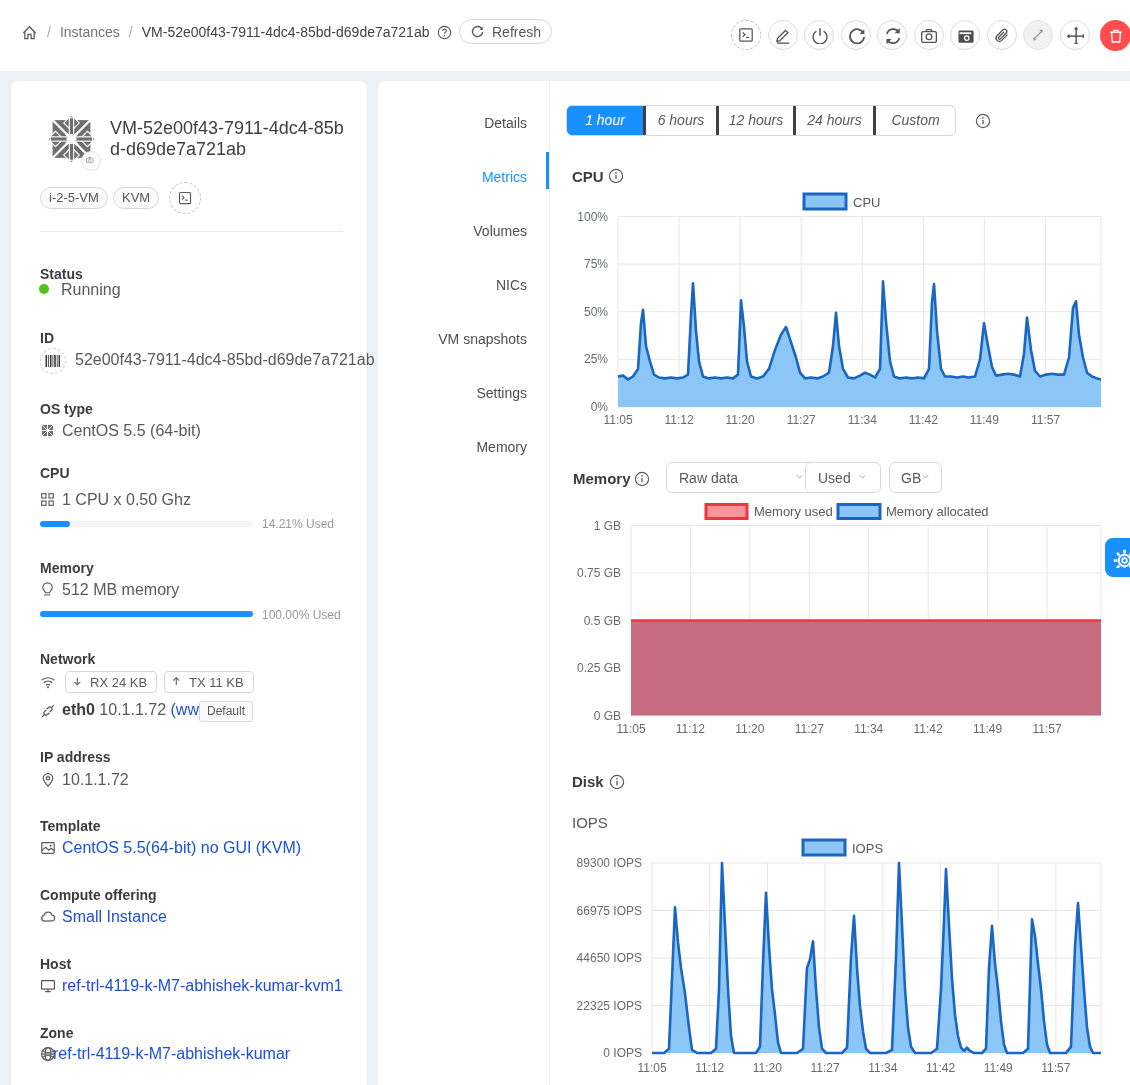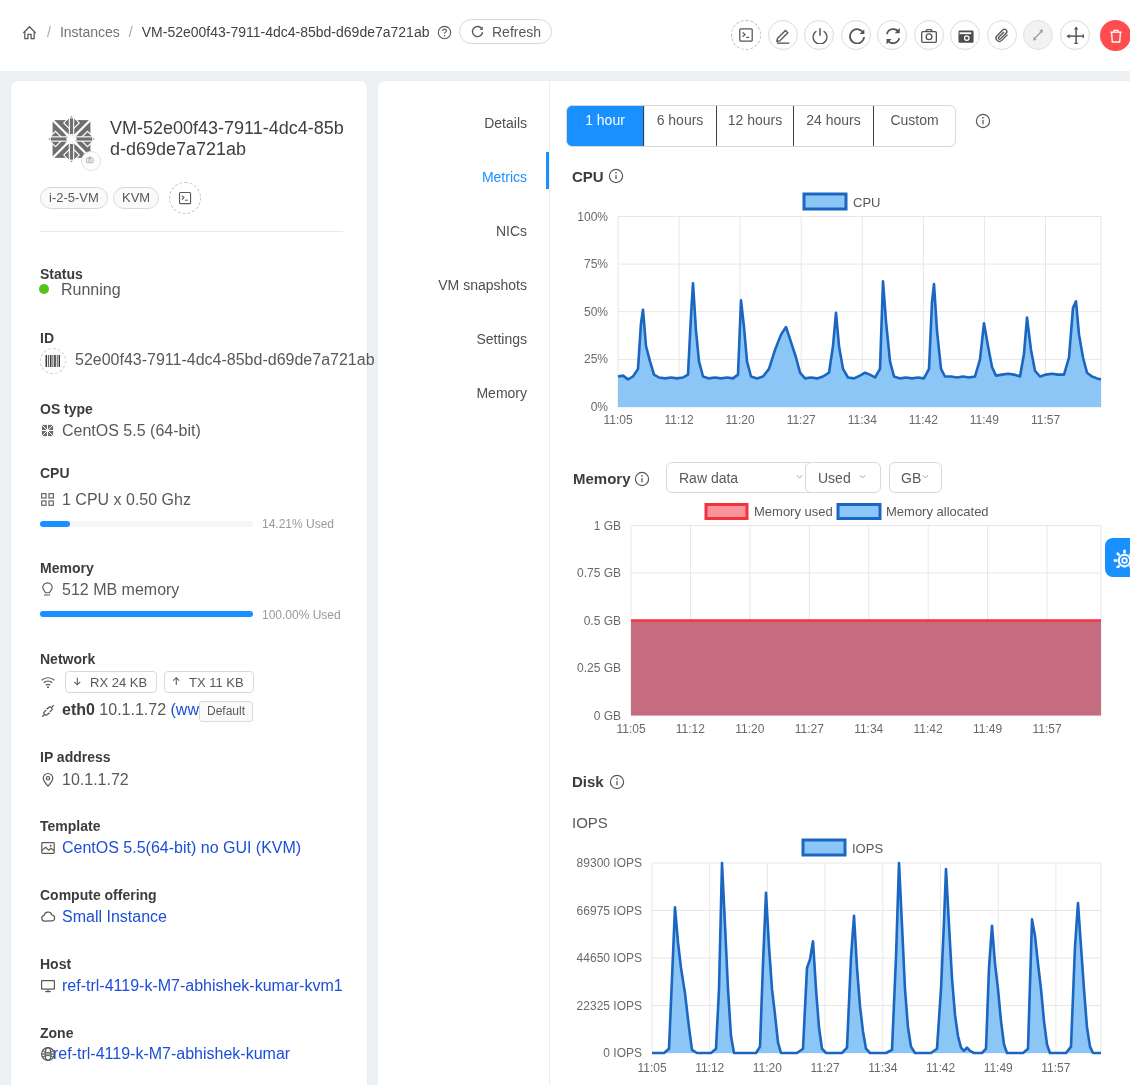--- a/index.html
+++ b/index.html
@@ -46,23 +46,23 @@
   display:flex; align-items:center; gap:5px; font-size:13px; color:#595959; }
 .dtag { height:21px; line-height:19px; border:1px solid #d9d9d9; background:#fafafa; border-radius:3px;
   padding:0 7px; font-size:12px; color:#595959; }
 
 #menu { position:absolute; left:0; top:15px; width:171px; list-style:none; }
 #menu li { height:54px; line-height:54px; text-align:right; padding-right:22px; font-size:14px; color:#4e4e4e; }
 #menu li.act { color:#1890ff; }
 #mline { position:absolute; left:171px; top:0; bottom:0; width:1px; background:#ededed; }
 #mind { position:absolute; left:168px; top:71px; width:3px; height:37px; background:#1890ff; }
 
-#tabs { position:absolute; left:188px; top:24px; height:42px; display:flex; border:1px solid #d9d9d9;
-  border-radius:6px; overflow:hidden; background:#fff; }
-#tabs div { line-height:29px; font-size:14px; color:#595959; border-left:1px solid #404040; text-align:center; }
+#tabs { position:absolute; left:188px; top:24px; height:31px; display:flex; border:1px solid #d9d9d9;
+  border-radius:6px; overflow:hidden; background:#fff;font-style:italic; }
+#tabs div { line-height:29px; font-size:14px; color:#595959; border-left:3px solid #404040; text-align:center; }
 #tabs div:first-child { border-left:none; background:#1890ff; color:#fff; box-shadow:0 0 0 1.2px #1890ff; border-radius:6px 0 0 6px; }
 .h2 { position:absolute; font-size:15px; font-weight:bold; color:#3c3c3c; }
 .sub { position:absolute; font-size:15px; color:#595959; }
 .icirc { position:absolute; width:16px; height:16px; }
 .leg { font:13px "Liberation Sans"; fill:#595959; }
 .tick { font:12px "Liberation Sans"; fill:#666a70; }
 
 .sel { position:absolute; top:381px; height:31px; border:1px solid #d9d9d9; border-radius:6px; background:#fff;
   display:flex; align-items:center; justify-content:space-between; font-size:14px; color:#595959; padding:0 10px 0 12px; }
 #gear { position:absolute; left:1105px; top:538px; width:33px; height:39px; background:#1890ff;
@@ -346,20 +346,21 @@
         <ellipse cx="8" cy="8" rx="2.9" ry="6.4" stroke="#595959" stroke-width="1.2" fill="none"></ellipse>
         <line x1="1.6" y1="8" x2="14.4" y2="8" stroke="#595959" stroke-width="1.2" fill="none"></line>
         <path d="M2.5 4.6 a9 9 0 0 0 11 0 M2.5 11.4 a9 9 0 0 1 11 0" stroke="#595959" stroke-width="1.2" fill="none"></path>
       </svg></div>
     <div class="abs val" style="left:42px;top:963px;height:20px;line-height:20px"><a>ref-trl-4119-k-M7-abhishek-kumar</a></div>
   </div>
 <div id="rcard">
   <ul id="menu">
       <li class="">Details</li>
       <li class="act">Metrics</li>
+      <li class="">Volumes</li>
       <li class="">NICs</li>
       <li class="">VM snapshots</li>
       <li class="">Settings</li>
       <li class="">Memory</li>
     </ul>
   <div id="mline"></div>
   <div id="mind"></div>
   <div id="tabs">
       <div style="width:76px">1 hour</div>
       <div style="width:73px">6 hours</div>

